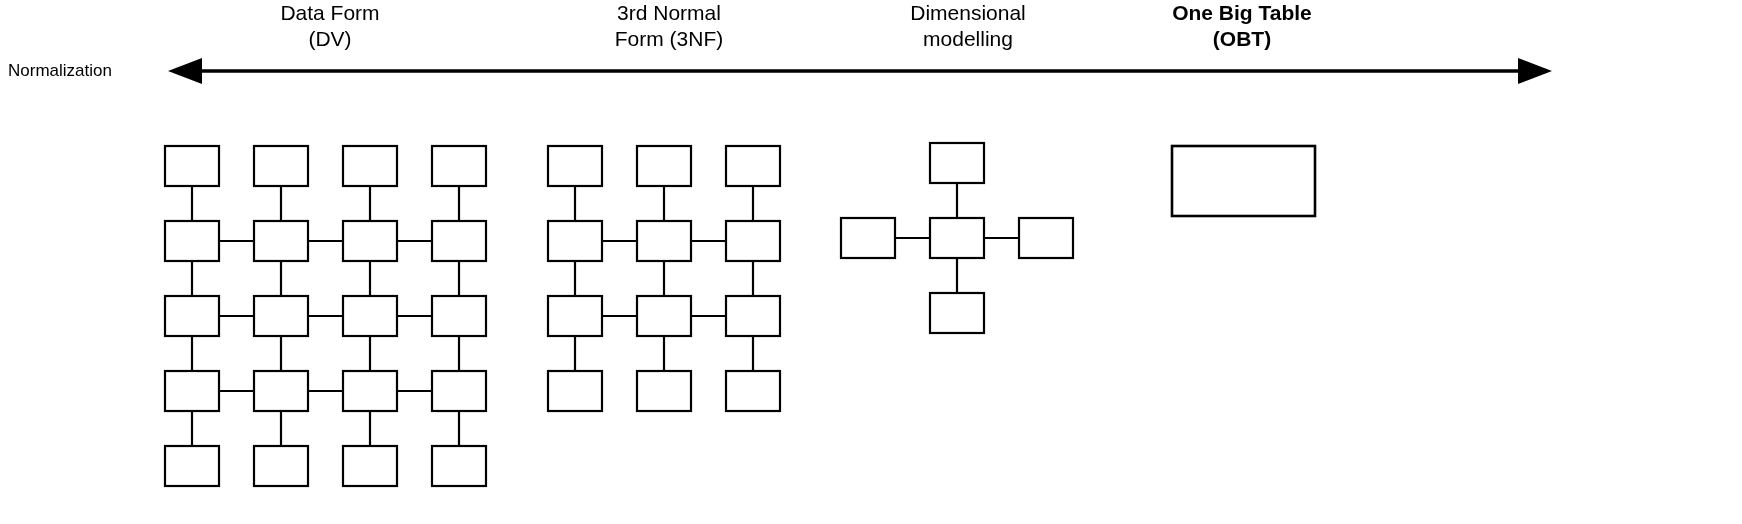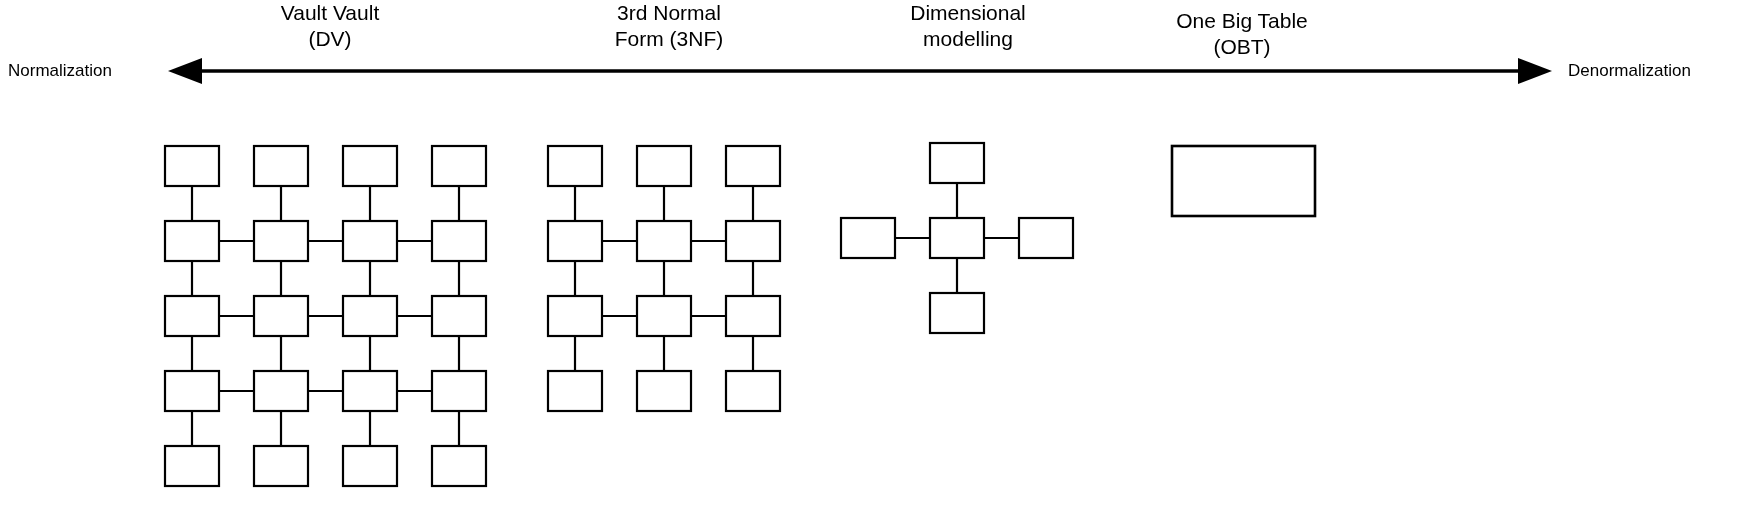--- a/index.html
+++ b/index.html
@@ -60,38 +60,37 @@
     stroke-width: 2.6;
   }
 </style>
 </head>
 <body>
 
 <div id="canvas">
 
   <div class="axis-label" id="label-normalization" style="left:8px; top:58px;">Normalization</div>
 
-  <div class="axis-label" id="label-denormalization" style="left:1568px; top:58px;">Denormalization</div>
 
   <svg id="spectrum-arrow" width="1742" height="120">
     <line x1="196" y1="71" x2="1524" y2="71" stroke="#000" stroke-width="3.4"></line>
     <polygon points="168,71 202,58 202,84" fill="#000"></polygon>
     <polygon points="1552,71 1518,58 1518,84" fill="#000"></polygon>
   </svg>
 
-  <div class="stage-label" id="stage-label-0" style="left:230px; top:0px; width:200px;">Vault Vault
+  <div class="stage-label" id="stage-label-0" style="left:230px; top:0px; width:200px;">Data Form
 (DV)</div>
 
   <div class="stage-label" id="stage-label-1" style="left:569px; top:0px; width:200px;">3rd Normal
 Form (3NF)</div>
 
   <div class="stage-label" id="stage-label-2" style="left:868px; top:0px; width:200px;">Dimensional
 modelling</div>
 
-  <div class="stage-label" id="stage-label-3" style="left:1142px; top:8px; width:200px;">One Big Table
+  <div class="stage-label" id="stage-label-3" style="left:1142px; top:0px; width:200px;font-weight:bold;">One Big Table
 (OBT)</div>
 
   <svg class="diagram-svg" id="schemas" width="1742" height="524">
     <g id="schema-data-vault">
         <line x1="192" y1="186" x2="192" y2="221" class="edge-line"></line>
         <line x1="192" y1="261" x2="192" y2="296" class="edge-line"></line>
         <line x1="192" y1="336" x2="192" y2="371" class="edge-line"></line>
         <line x1="192" y1="411" x2="192" y2="446" class="edge-line"></line>
         <line x1="281" y1="186" x2="281" y2="221" class="edge-line"></line>
         <line x1="281" y1="261" x2="281" y2="296" class="edge-line"></line>

